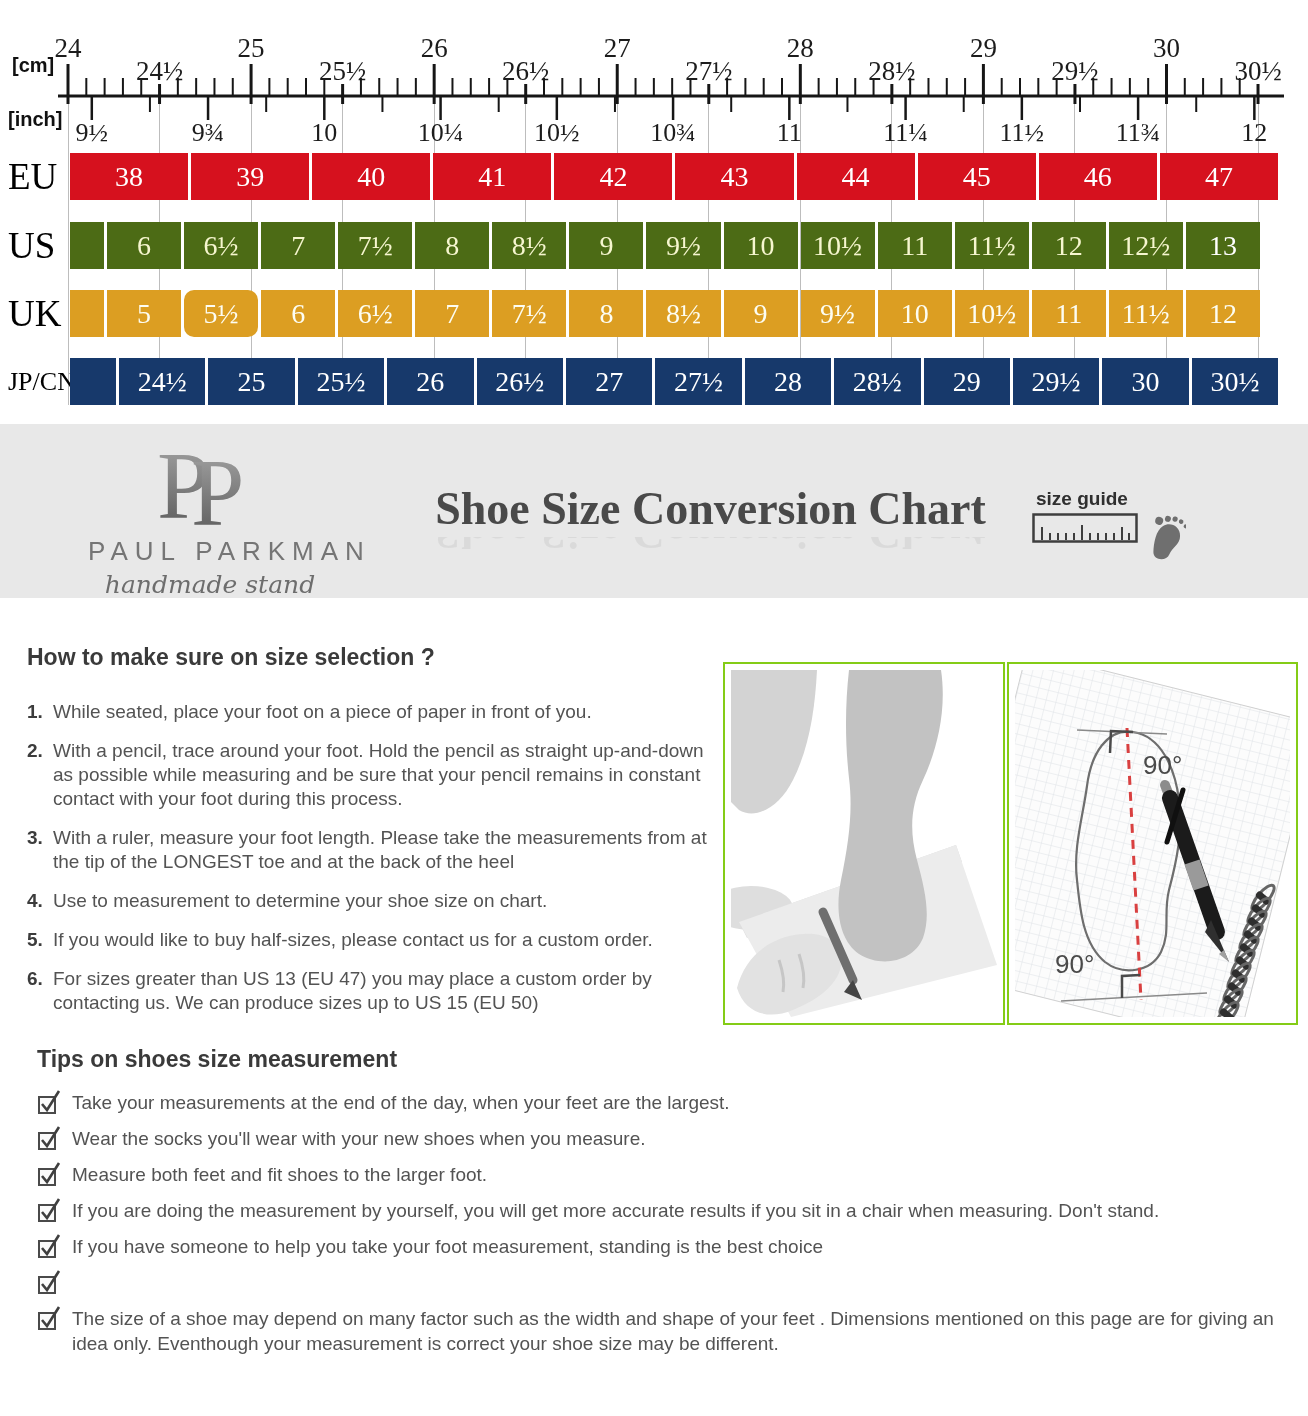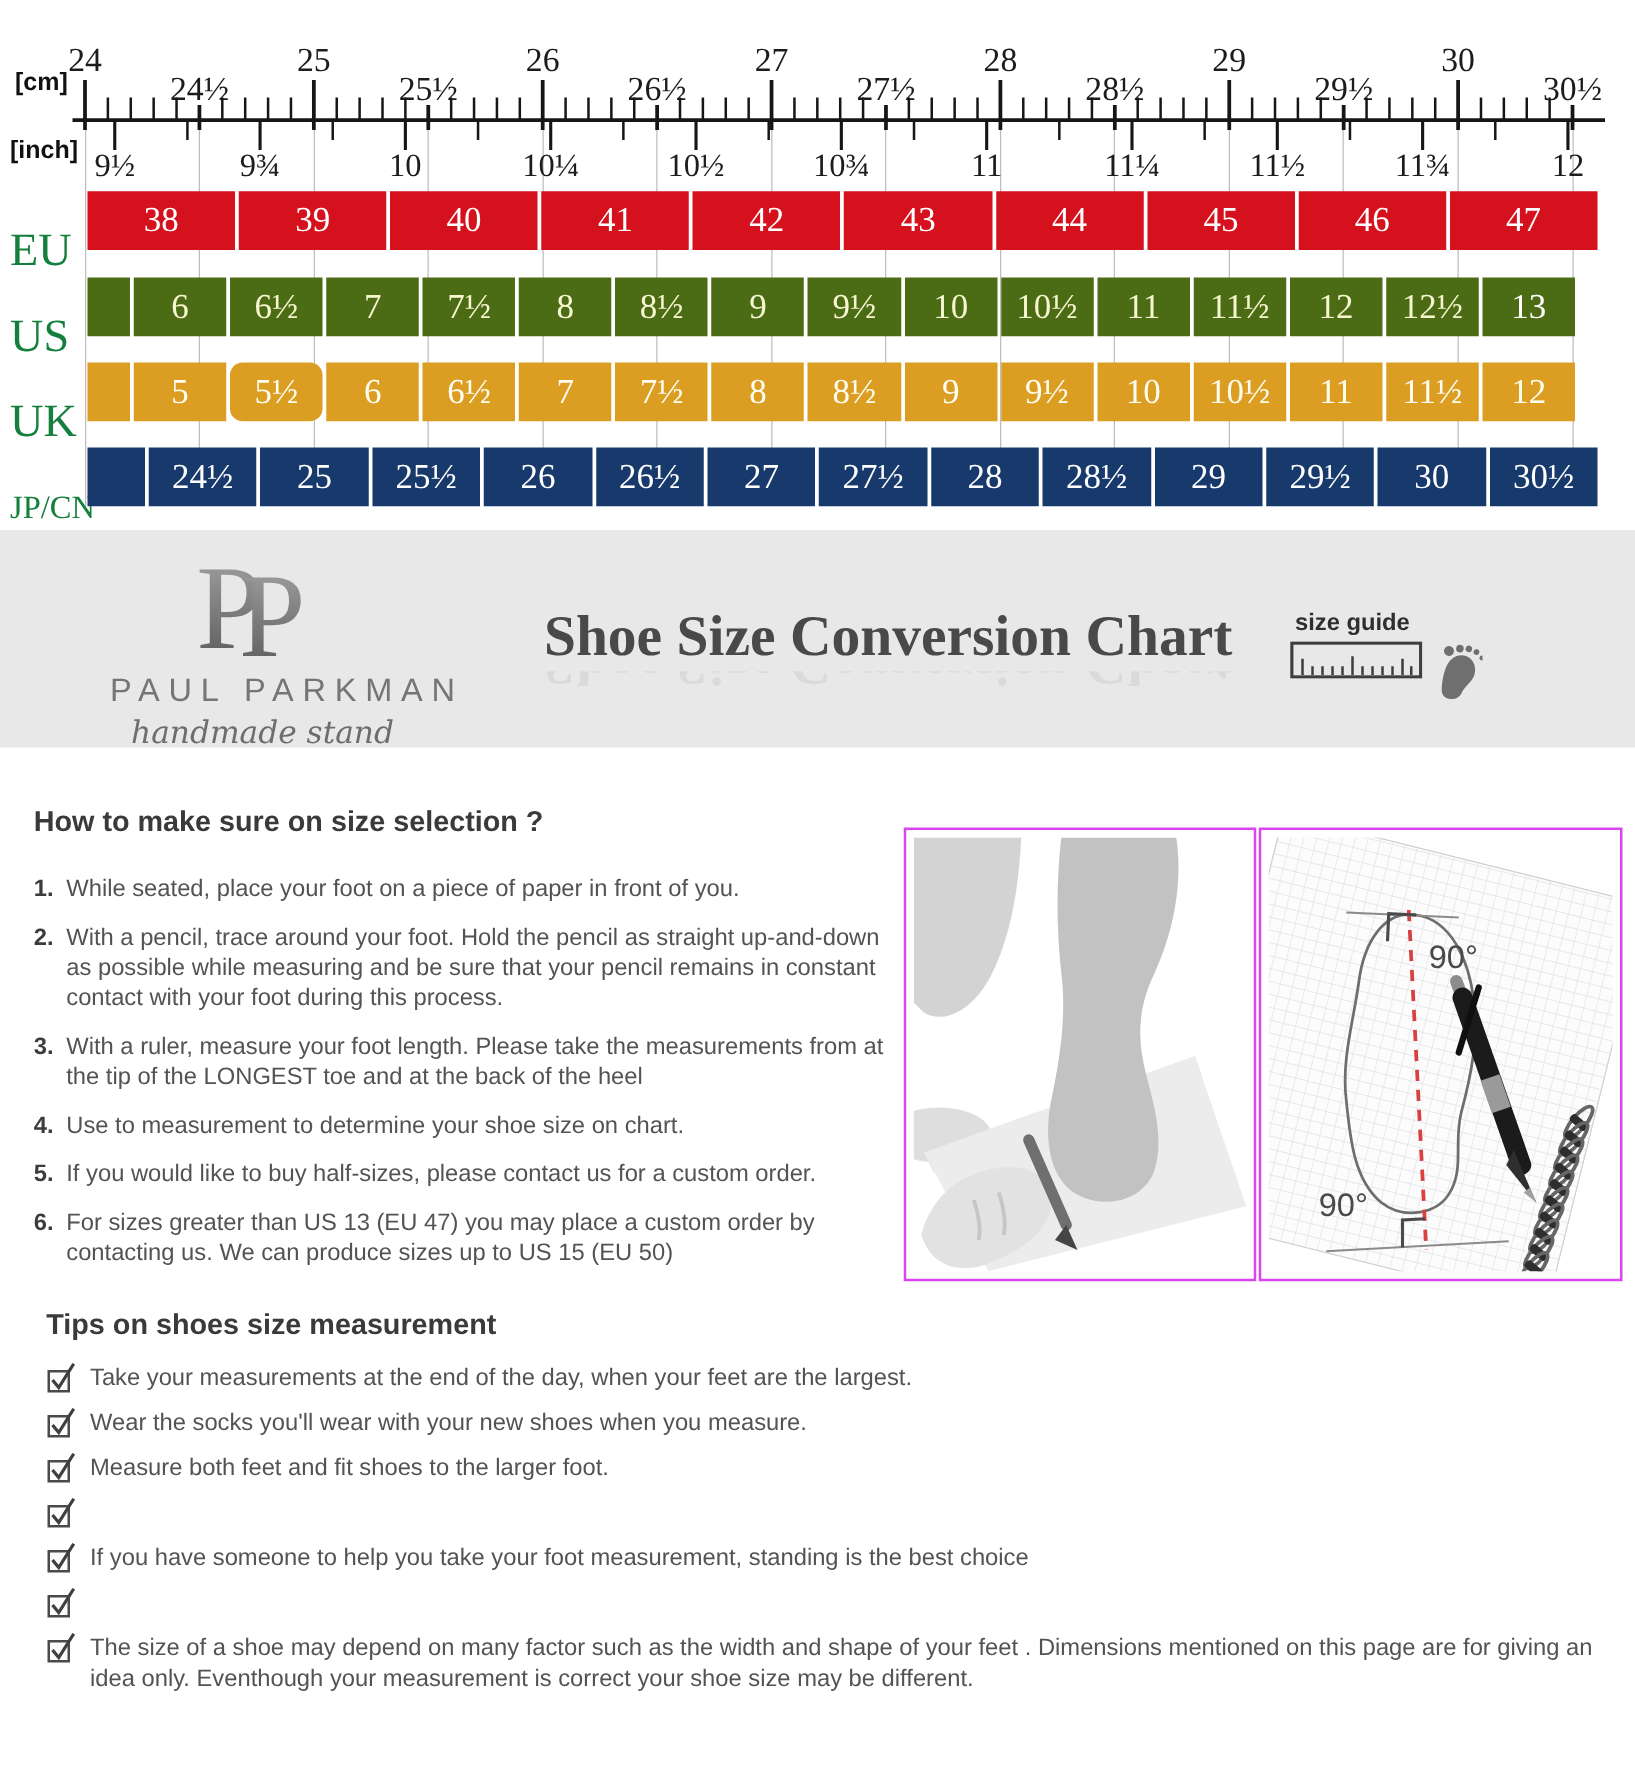--- a/index.html
+++ b/index.html
@@ -10,21 +10,21 @@
   }
 
   
   #chart { position:absolute; top:0; left:0; width:1308px; height:420px; }
   #ruler-svg { position:absolute; top:0; left:0; z-index:3; pointer-events:none; }
   #gridlines .gl { position:absolute; width:1px; background:#bdbdbd; z-index:1; }
   #size-rows { position:absolute; top:0; left:0; width:100%; height:100%; z-index:2; }
   .size-row { position:absolute; left:0; width:100%; height:47px; }
   .row-label {
     position:absolute; left:8px; top:0; height:47px; display:flex; align-items:center;
-    font-family:"Liberation Serif", serif; font-size:37px; color:#15803d;margin-top:24px;
+    font-family:"Liberation Serif", serif; font-size:37px; color:#000000;
   }
   .row-label.small { font-size:26px; }
   .row-band { position:absolute; top:0; height:47px; display:flex; gap:3px; }
   .cell {
     flex:1; display:flex; align-items:center; justify-content:center;
     font-family:"Liberation Serif", serif; font-size:28px; line-height:1;
   }
   .cell.lead { flex:0 0 auto; }
 
   
@@ -54,21 +54,21 @@
   #howto-list { position:absolute; left:27px; top:700px; width:700px; }
   .howto-item { display:flex; margin-bottom:15px; }
   .howto-item .num { flex:0 0 26px; font-weight:bold; color:#3c3c3c; font-size:19px; line-height:24px; }
   .howto-item .txt { flex:1; color:#535353; font-size:19px; line-height:24px; max-width:656px; }
   #tips-list { position:absolute; left:37px; top:1090px; width:1245px; }
   .tip-item { display:flex; align-items:flex-start; gap:9px; margin-bottom:11px; }
   .tip-item svg { flex:0 0 auto; margin-top:-2px; }
   .tip-item .txt { color:#535353; font-size:19px; line-height:25px; }
 
   
-  .fig { position:absolute; top:662px; height:363px; border:2px solid #d946ef; background:#fff; padding:6px; }
+  .fig { position:absolute; top:662px; height:363px; border:2px solid #84cc16; background:#fff; padding:6px; }
   #fig1 { left:723px; width:282px; }
   #fig2 { left:1007px; width:291px; }
   .fig svg { width:100%; height:100%; display:block; }
 </style>
 </head>
 <body>
 
 <div id="chart">
   <div id="gridlines">
       <div class="gl" style="left: 67.5px; top: 98px; height: 307px;"></div>
@@ -462,20 +462,21 @@
         <rect x="2" y="9" width="16" height="16" fill="#fbfbfb" stroke="#4a4a4a" stroke-width="2"></rect>
         <path d="M5,16 L10,22 L22,3" fill="none" stroke="#3f3f3f" stroke-width="2.6"></path>
       </svg>
       <span class="txt">Measure both feet and fit shoes to the larger foot.</span>
     </div>
     <div class="tip-item">
       <svg width="26" height="27" viewBox="0 0 26 27">
         <rect x="2" y="9" width="16" height="16" fill="#fbfbfb" stroke="#4a4a4a" stroke-width="2"></rect>
         <path d="M5,16 L10,22 L22,3" fill="none" stroke="#3f3f3f" stroke-width="2.6"></path>
       </svg>
+      <span class="txt">If you are doing the measurement by yourself, you will get more accurate results if you sit in a chair when measuring. Don't stand.</span>
     </div>
     <div class="tip-item">
       <svg width="26" height="27" viewBox="0 0 26 27">
         <rect x="2" y="9" width="16" height="16" fill="#fbfbfb" stroke="#4a4a4a" stroke-width="2"></rect>
         <path d="M5,16 L10,22 L22,3" fill="none" stroke="#3f3f3f" stroke-width="2.6"></path>
       </svg>
       <span class="txt">If you have someone to help you take your foot measurement, standing is the best choice</span>
     </div>
     <div class="tip-item">
       <svg width="26" height="27" viewBox="0 0 26 27">

